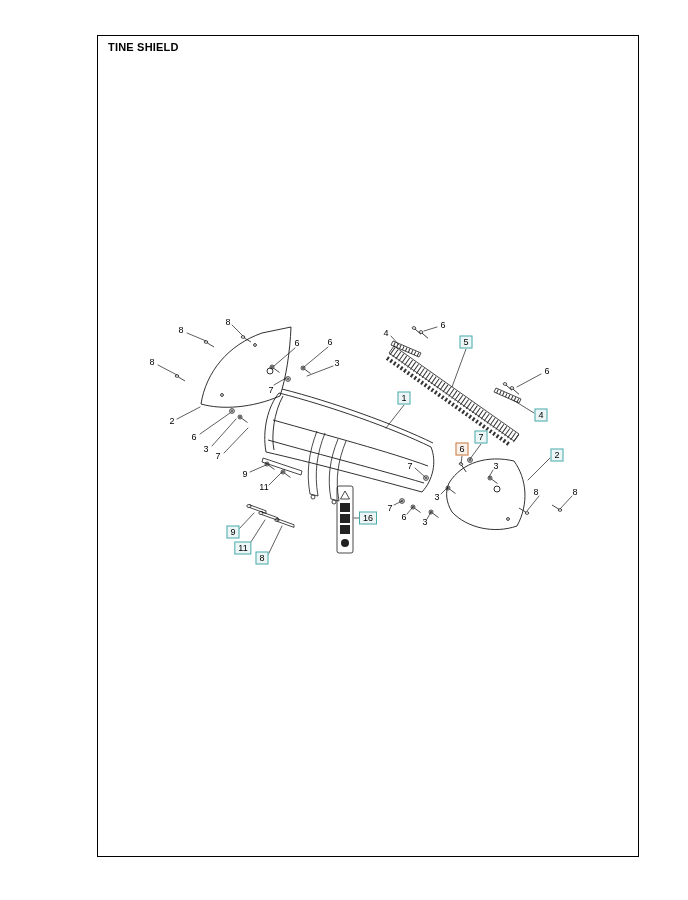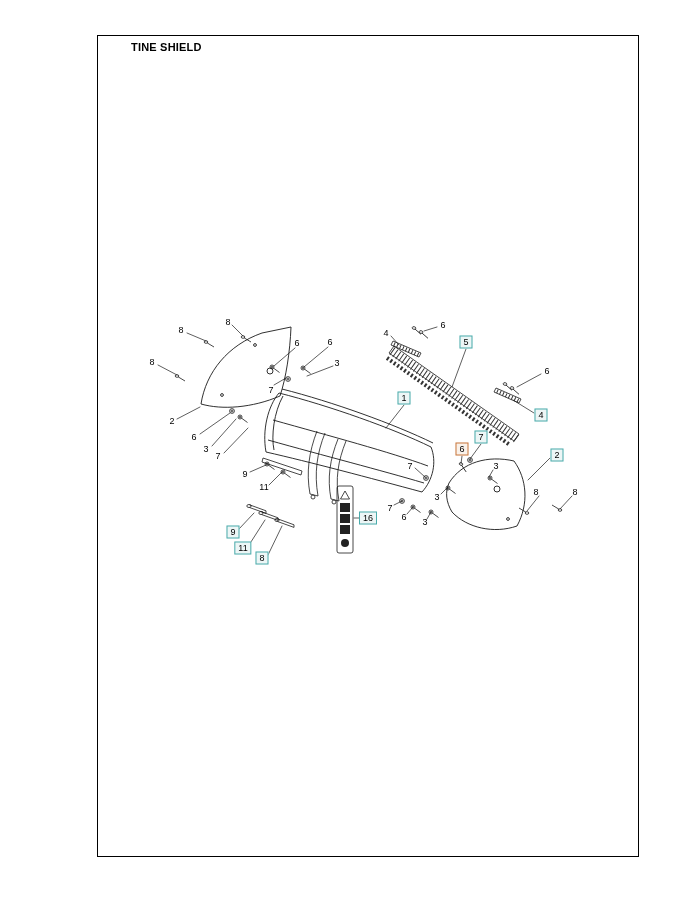--- a/index.html
+++ b/index.html
@@ -6,21 +6,21 @@
   body{
     width:688px;height:900px;background:#ffffff;position:relative;
     font-family:"Liberation Sans",sans-serif;overflow:hidden;color:#000;
   }
   .frame{
     position:absolute;left:97px;top:35px;width:542px;height:822px;
     border:1px solid #000;background:#fff;box-sizing:border-box;
   }
   .title{
     position:absolute;left:108px;top:41px;
-    font-size:11px;font-weight:bold;letter-spacing:.2px;margin-left:23px;
+    font-size:11px;font-weight:bold;letter-spacing:.2px;
   }
   svg.art{position:absolute;left:0;top:0;}
   .callout{
     position:absolute;transform:translate(-50%,-50%);
     font-size:9px;line-height:1;white-space:nowrap;color:#000;
   }
   .callout.boxed{padding:1px 3px;border:1px solid;}
   .callout.teal{border-color:#4aabab;background:#edf6f6;}
   .callout.orange{border-color:#c8763c;background:#faf2ea;}
 </style>

